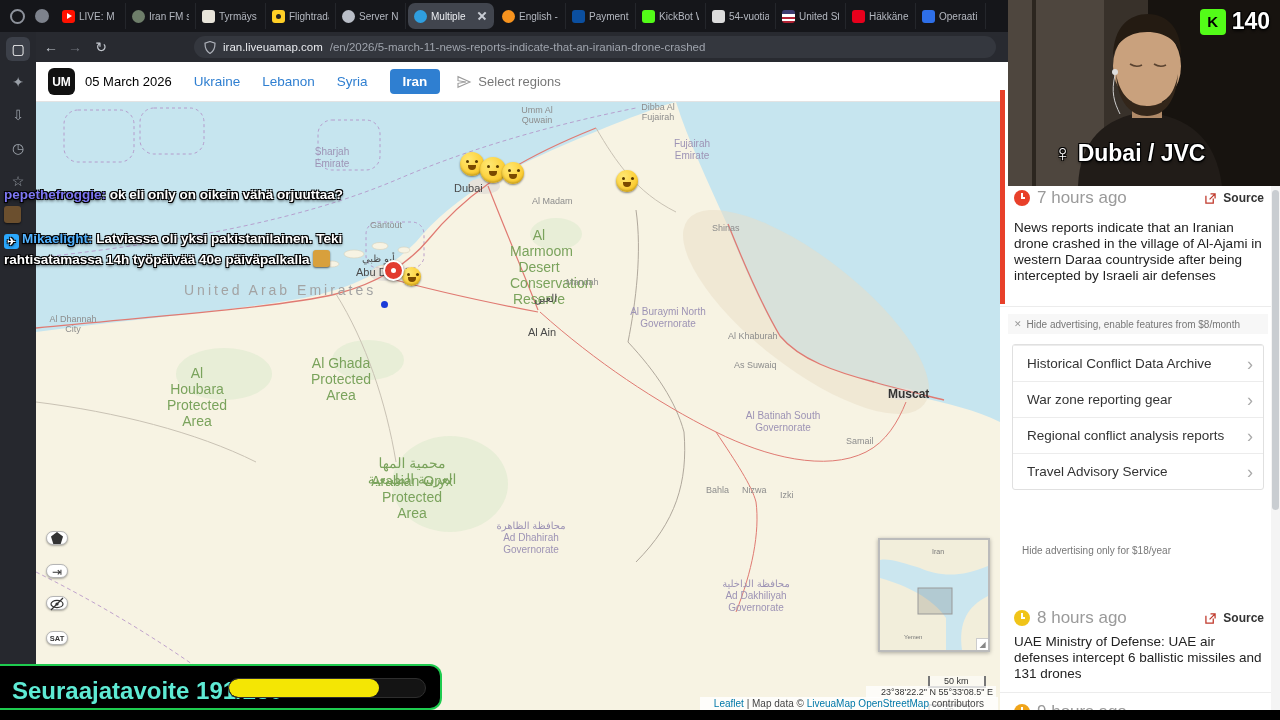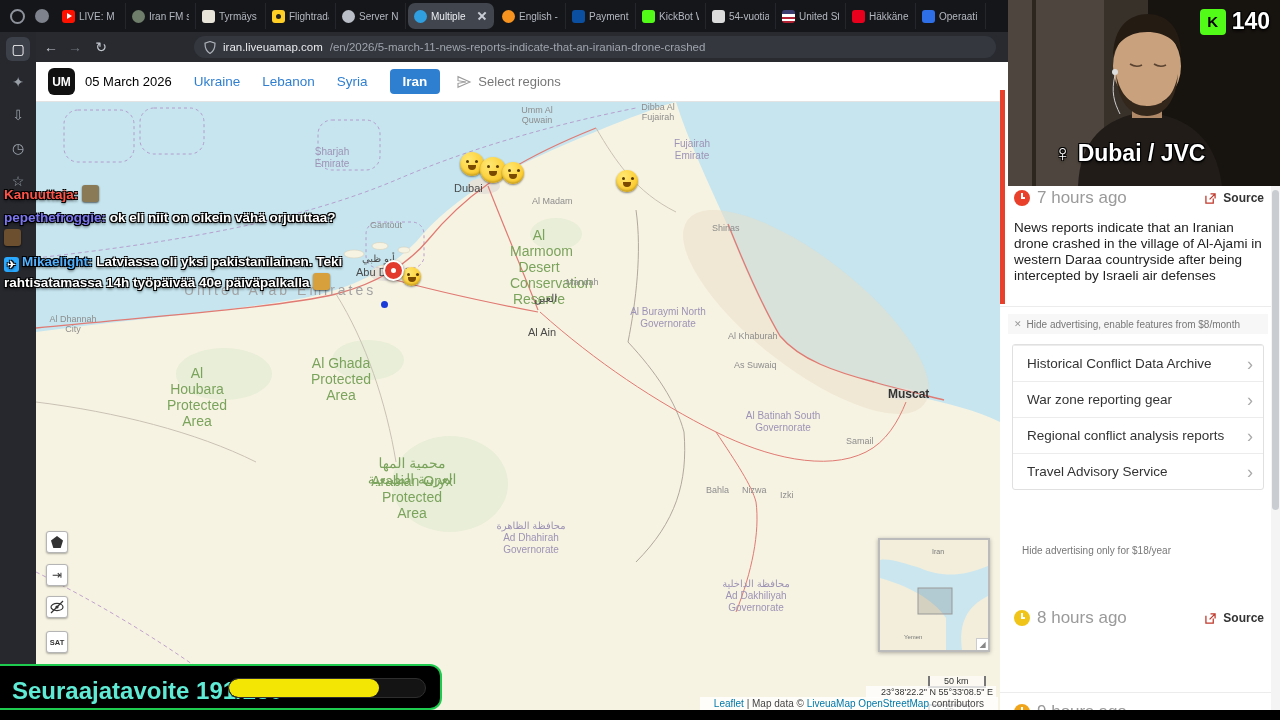--- a/index.html
+++ b/index.html
@@ -80,22 +80,22 @@
            background:radial-gradient(circle at 35% 30%, #ffe873, #fccb2e 70%, #e8ae14);
            box-shadow:inset 0 -2px 2px rgba(0,0,0,.18), 0 1px 2px rgba(0,0,0,.45); }
   .emoji::before { content:''; position:absolute; left:26%; top:32%; width:3px; height:3px; background:#5a3b00;
                    border-radius:50%; box-shadow:9px 0 0 #5a3b00; }
   .emoji::after { content:''; position:absolute; left:33%; top:55%; width:8px; height:5px; background:#7a4a00;
                   border-radius:0 0 8px 8px; }
   .pin-red { position:absolute; width:21px; height:21px; background:#e23b2e; border:2px solid #fff;
              border-radius:50%; box-shadow:0 1px 3px rgba(0,0,0,.5); }
   .pin-red::after { content:''; position:absolute; left:6px; top:6px; width:5px; height:5px; background:#fff; border-radius:50%; }
   .dot-blue { position:absolute; width:7px; height:7px; background:#1a3bd8; border-radius:50%; }
-  .mbtn { position:absolute; left:10px; width:22px; height:22px; background:#fff; border:1px solid #b5b5b5;
-          border-radius:3px; box-shadow:0 1px 2px rgba(0,0,0,.3); display:grid; place-items:center;
+  .mbtn { position:absolute; left:10px; width:22px; height:14px; background:#fff; border:1px solid #b5b5b5;
+          border-radius:8px; box-shadow:0 1px 2px rgba(0,0,0,.3); display:grid; place-items:center;
           font-size:11px; color:#333; }
   .mbtn .satlbl { font-size:7.5px; font-weight:bold; color:#333; }
   .arr-ic::before { content:'⇥'; font-size:12px; }
   .minimap { position:absolute; left:842px; top:436px; width:112px; height:114px; background:#fff;
              border:2px solid rgba(120,120,120,.5); box-shadow:0 1px 4px rgba(0,0,0,.3); }
   .mm-label { position:absolute; font-size:7px; color:#777; }
   .mm-toggle { position:absolute; right:0; bottom:0; width:12px; height:12px; background:#fff; color:#888;
                font-size:8px; line-height:12px; text-align:center; border-left:1px solid #ccc; border-top:1px solid #ccc; }
   .mm-toggle::before { content:'◢'; }
   .scale { position:absolute; left:892px; top:558px; }
@@ -429,20 +429,21 @@
     <div class="adbottom" style="top:483px;">Hide advertising only for $18/year</div>
 
     <div class="meta" style="top:546px;">
       <span class="clockic ck-yel"></span>
       <span class="ntime">8 hours ago</span>
       <svg class="srcic" viewBox="0 0 12 12">
           <path d="M1 3 L1 11 L9 11 L9 6 M6 1 L11 1 L11 6 M11 1 L5 7" fill="none" stroke="#c0392b" stroke-width="1.4"></path>
         </svg>
       <span class="nsrc">Source</span>
     </div>
+    <div class="ntext" style="top:572px;">UAE Ministry of Defense: UAE air defenses intercept 6 ballistic missiles and 131 drones</div>
 
     <div class="ndiv" style="top:630px;"></div>
 
     <div class="meta" style="top:640px;">
       <span class="clockic ck-org"></span>
       <span class="ntime">9 hours ago</span>
     </div>
 
     <div class="sb-track">
         <div class="sb-thumb"></div>
@@ -467,27 +468,22 @@
     </svg>
     <div class="kickbadge">
       <span class="kicklogo">K</span>
       <span class="viewers otl">140</span>
     </div>
     <div class="camcaption otl">♀ Dubai / JVC</div>
   </div>
 
   <div class="chat">
     <div class="cmsg otl">
-      <span class="cuser u0">Kanuuttaja:</span>
-      <span class="ctext"></span>
-      <span class="emote em0"></span>
-    </div>
-    <div class="cmsg otl">
       <span class="cuser u1">pepethefroggie:</span>
-      <span class="ctext">ok eli niit on oikein vähä orjuuttaa?</span>
+      <span class="ctext">ok eli only on oikein vähä orjuuttaa?</span>
       <span class="emote em1"></span>
     </div>
     <div class="cmsg otl">
       <span class="cbadge"></span><span class="cuser u2">Mikaelight:</span>
       <span class="ctext">Latviassa oli yksi pakistanilainen. Teki rahtisatamassa 14h työpäivää 40e päiväpalkalla</span>
       <span class="emote em2"></span>
     </div>
   </div>
 
   <div class="goal">

